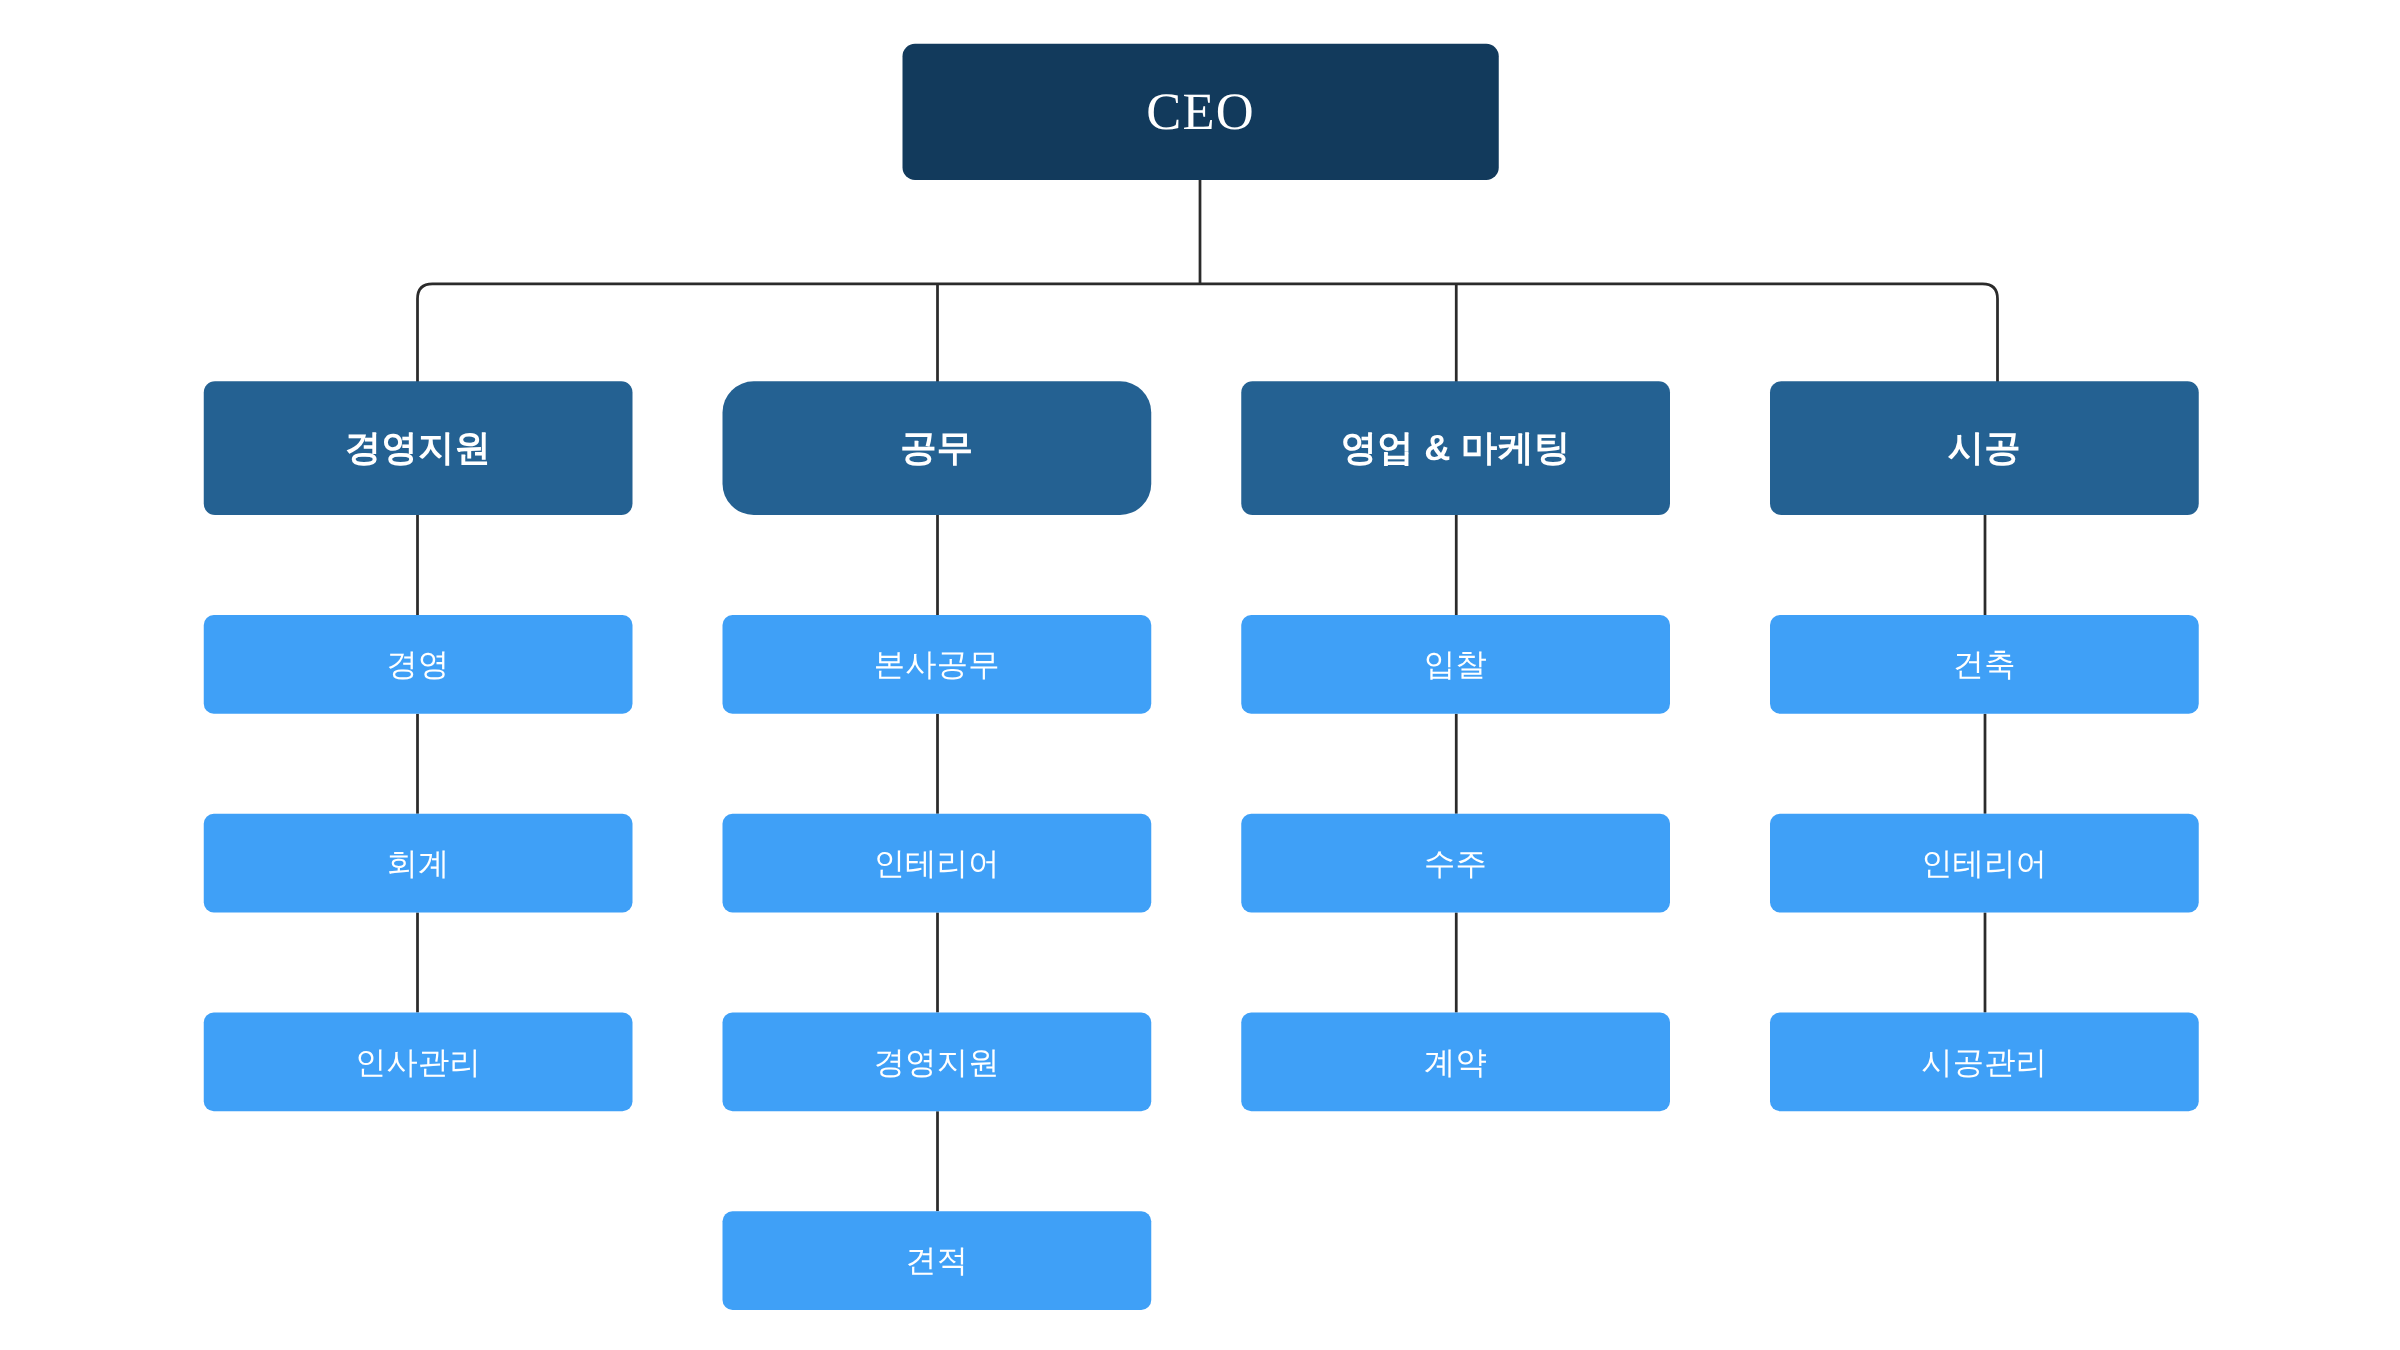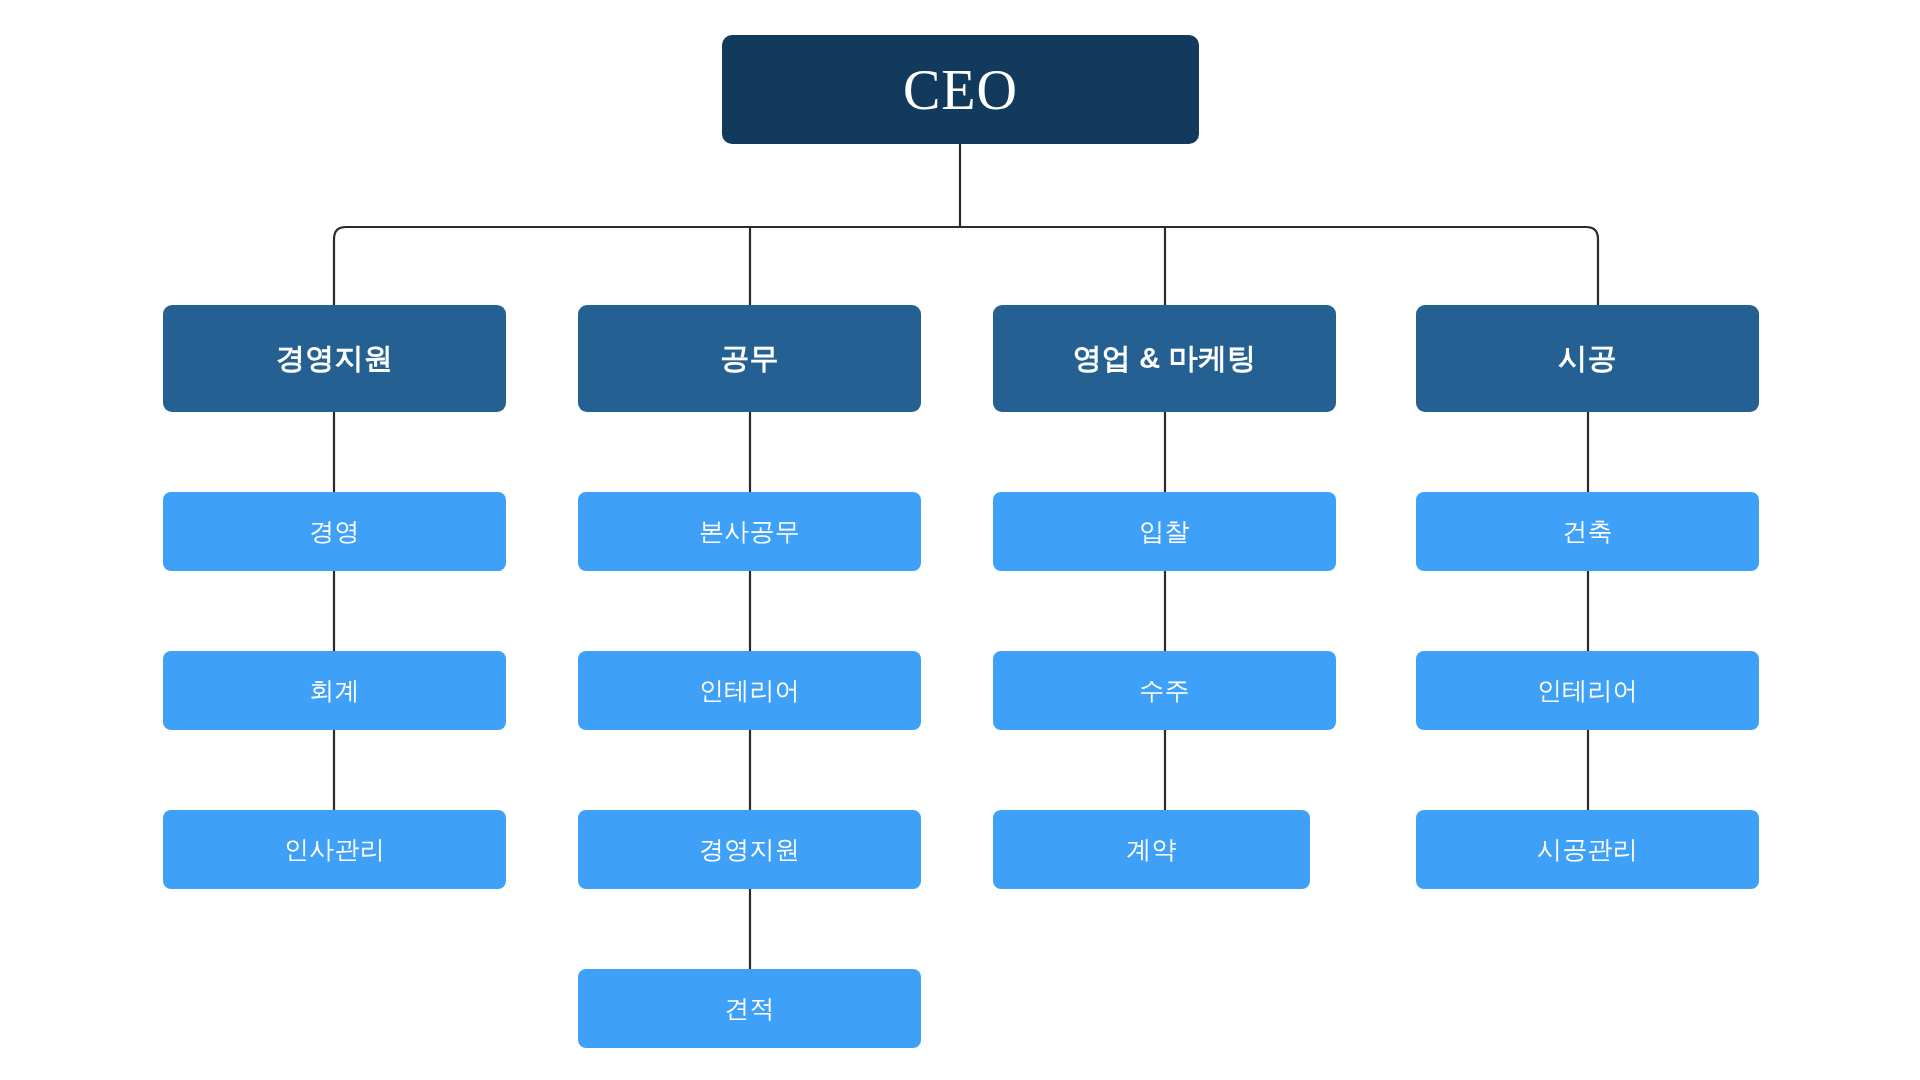--- a/index.html
+++ b/index.html
@@ -52,21 +52,21 @@
     text-align: center;
     white-space: nowrap;
     border-radius: 9px;
     letter-spacing: 0.2px;
   }
 
   .node.level-ceo {
     background: #123a5c;
     border-radius: 10px;
     font-family: "Liberation Serif", "DejaVu Serif", serif;
-    font-size: 56px;
+    font-size: 42px;
     font-weight: 400;
     letter-spacing: 1px;
   }
 
   .node.level-dept {
     background: #246192;
     font-size: 29px;
     font-weight: 700;
   }
 
@@ -114,21 +114,21 @@
   </svg>
 
   <div class="node level-ceo" style="left:722px; top:35px; width:477px; height:109px;">
     <span>CEO</span>
   </div>
 
   <div class="node level-dept" style="left:163px; top:305px; width:343px; height:107px;">
     <span>경영지원</span>
   </div>
 
-  <div class="node level-dept" style="left:578px; top:305px; width:343px; height:107px;">
+  <div class="node level-dept" style="left:578px; top:305px; width:343px; height:107px;border-radius:25px;">
     <span>공무</span>
   </div>
 
   <div class="node level-dept" style="left:993px; top:305px; width:343px; height:107px;">
     <span>영업 &amp; 마케팅</span>
   </div>
 
   <div class="node level-dept" style="left:1416px; top:305px; width:343px; height:107px;">
     <span>시공</span>
   </div>
@@ -155,21 +155,21 @@
   <div class="node level-team" style="left:578px; top:969px; width:343px; height:79px;">
     <span>견적</span>
   </div>
 
   <div class="node level-team" style="left:993px; top:492px; width:343px; height:79px;">
     <span>입찰</span>
   </div>
   <div class="node level-team" style="left:993px; top:651px; width:343px; height:79px;">
     <span>수주</span>
   </div>
-  <div class="node level-team" style="left:993px; top:810px; width:317px; height:79px;">
+  <div class="node level-team" style="left:993px; top:810px; width:343px; height:79px;">
     <span>계약</span>
   </div>
 
   <div class="node level-team" style="left:1416px; top:492px; width:343px; height:79px;">
     <span>건축</span>
   </div>
   <div class="node level-team" style="left:1416px; top:651px; width:343px; height:79px;">
     <span>인테리어</span>
   </div>
   <div class="node level-team" style="left:1416px; top:810px; width:343px; height:79px;">

